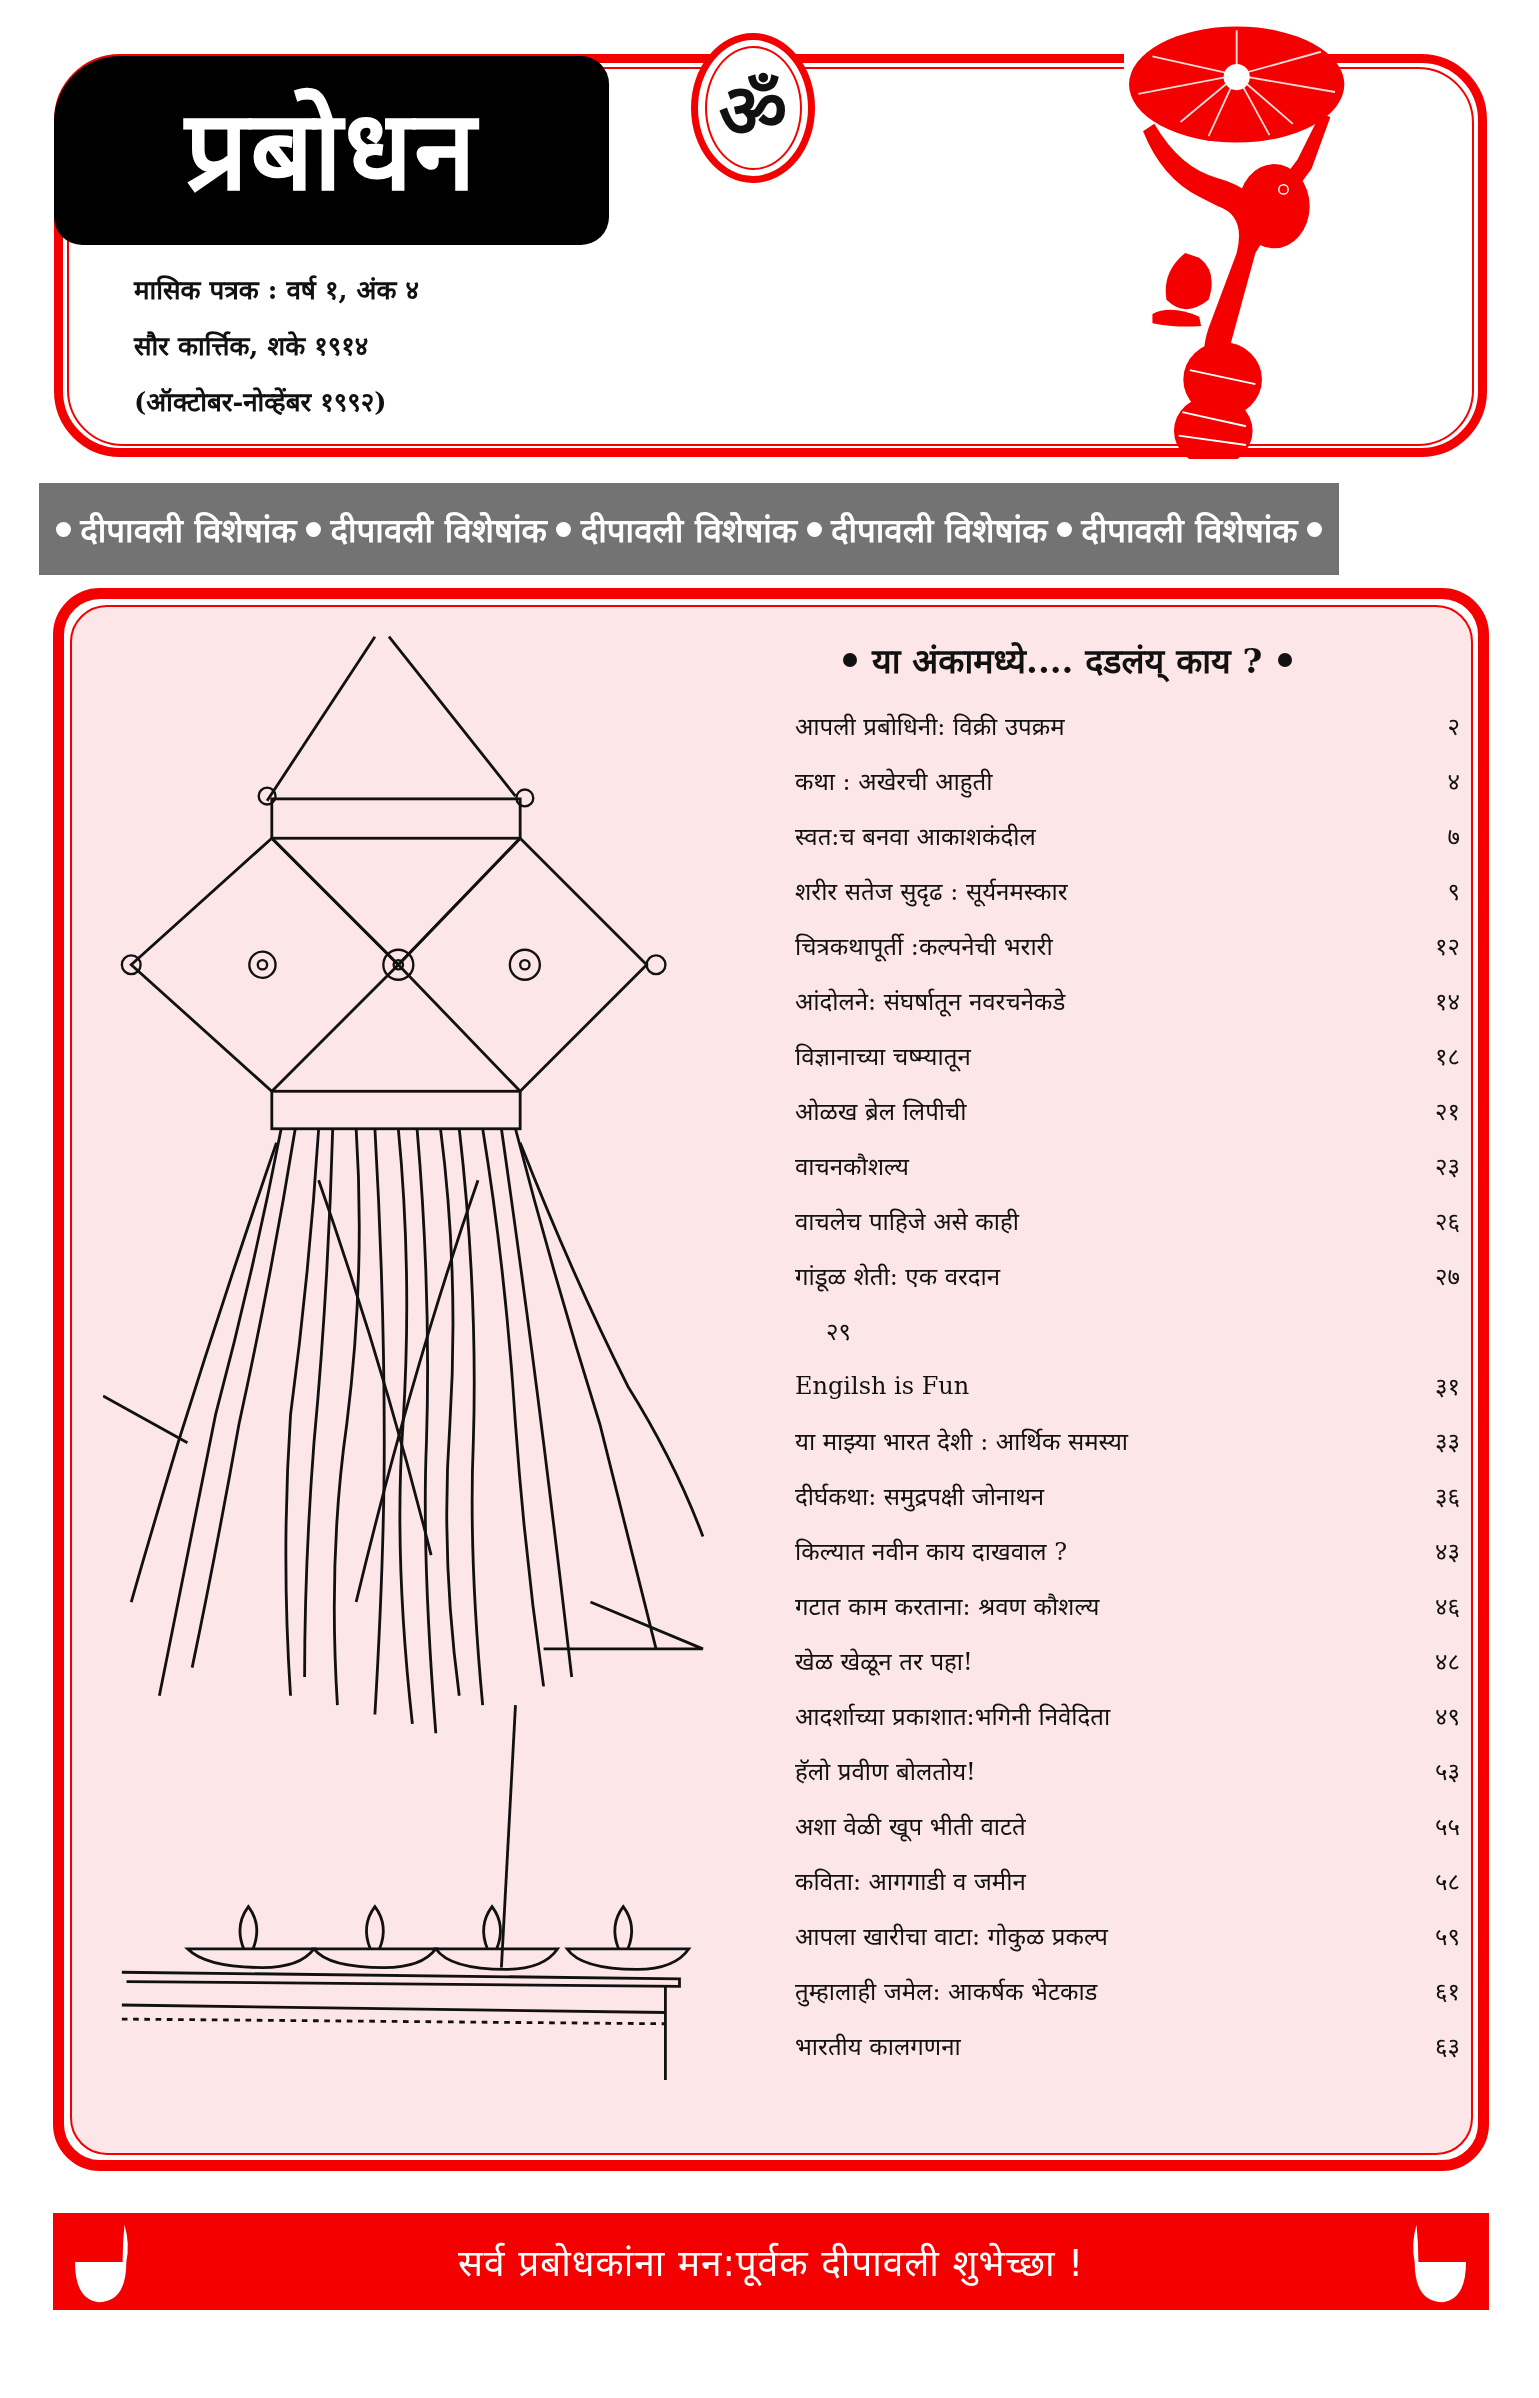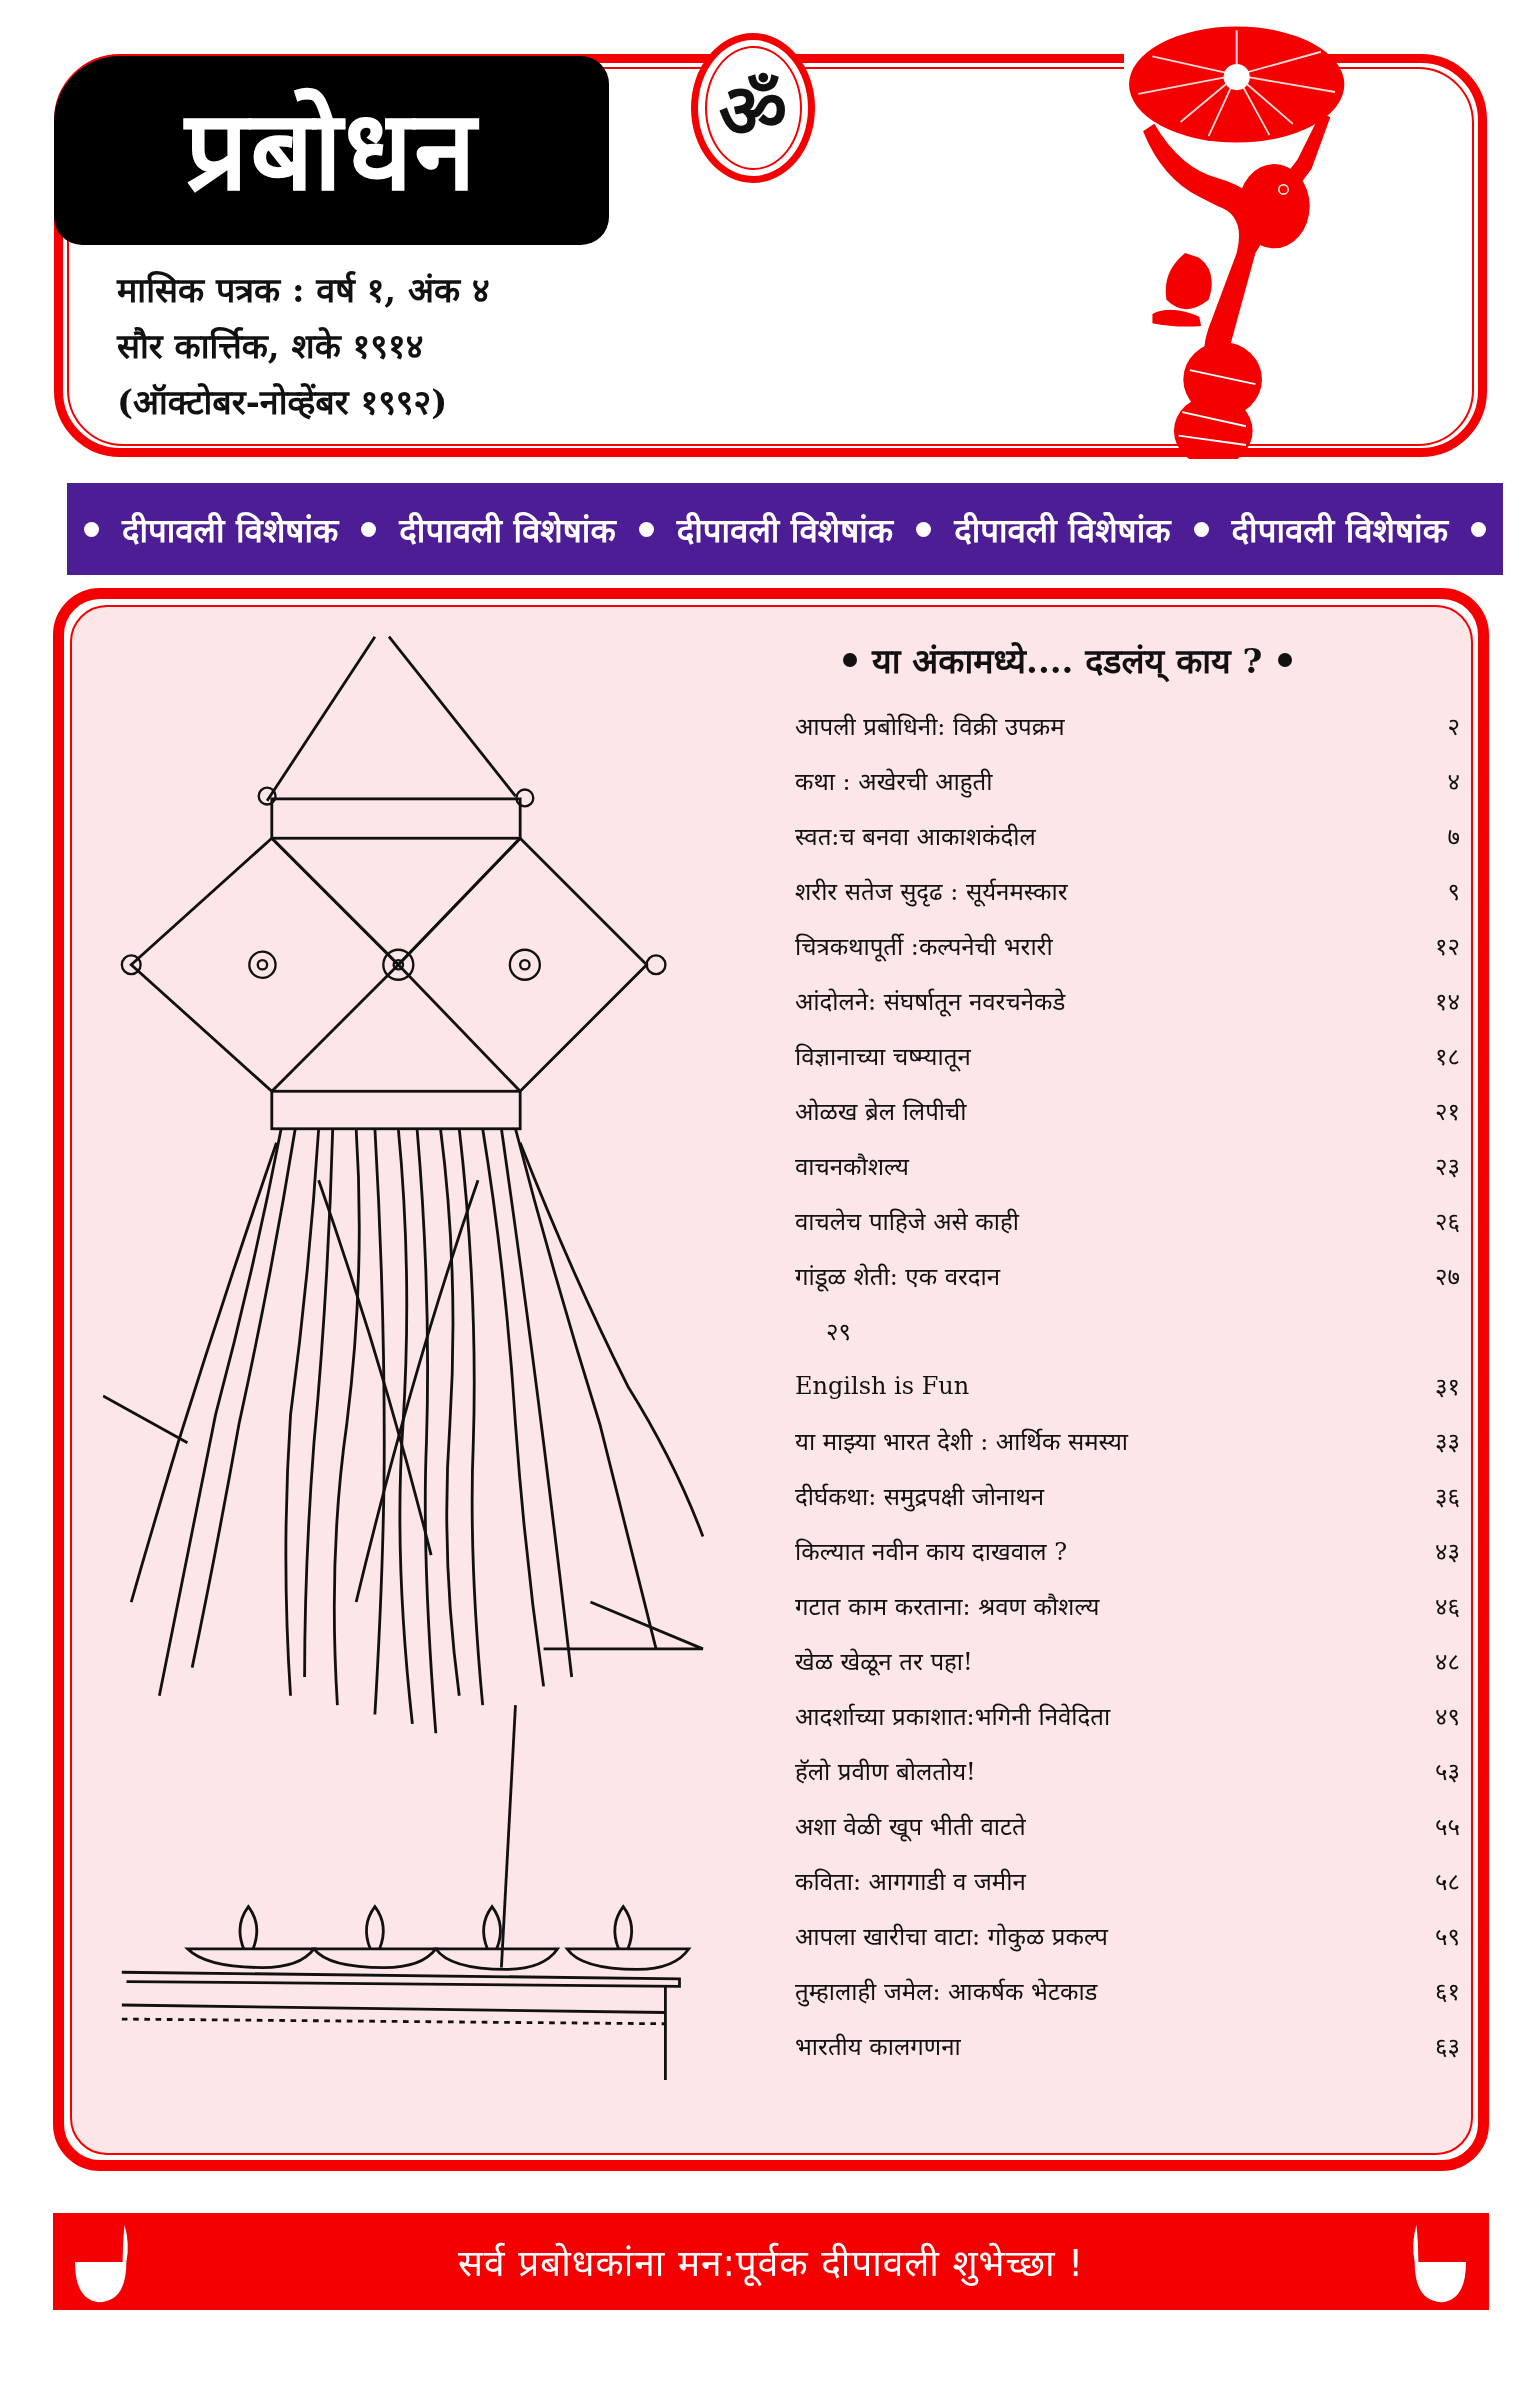--- a/index.html
+++ b/index.html
@@ -22,39 +22,39 @@
   .title-box {
     left: 54px; top: 56px; width: 555px; height: 189px;
     background: #000000; border-radius: 66px 28px 28px 28px;
     display: flex; align-items: center; justify-content: center;
   }
   .title-text {
     color: #fff; font-family: "DejaVu Sans", sans-serif; font-weight: bold;
     font-size: 111px; line-height: 1; letter-spacing: 1.9px;
   }
   .meta {
-    left: 117px; top: 262px; width: 525px;
+    left: 134px; top: 262px; width: 525px;
     font-family: "DejaVu Serif", serif; font-weight: bold; color: #111;
-    font-size: 34px; line-height: 56px;
+    font-size: 26px; line-height: 56px;
   }
   .om {
     left: 691px; top: 33px; width: 124px; height: 150px;
     border: 7.5px solid #f40000; border-radius: 50%; background: #fff; box-sizing: border-box;
     display: flex; align-items: center; justify-content: center;
   }
   .om-inner {
     width: 97px; height: 124px; border: 2.8px solid #f40000; border-radius: 50%;
     display: flex; align-items: center; justify-content: center; box-sizing: border-box;
     font-size: 75px; color: #111; font-weight: bold;
   }
   .logo { left: 1096px; top: 19px; width: 272px; height: 440px; }
 
   
   .banner {
-    left: 67px; top: 483px; width: 1436px; height: 92px; background: #4c1d95;
+    left: 39px; top: 483px; width: 1300px; height: 92px; background: #737373;
     display: flex; align-items: center; justify-content: space-between; padding: 0 9.4px; box-sizing: border-box;
   }
   .banner-item { color: #fff; font-weight: bold; font-size: 33px; white-space: nowrap; display: flex; align-items: center; }
   .dot { display: inline-block; width: 15px; height: 15px; border-radius: 50%; background: #fff; margin: 0 7.5px; }
 
   
   .content-outer {
     left: 53px; top: 588px; width: 1436px; height: 1583px;
     border: 11.2px solid #f40000; border-radius: 47px; box-sizing: border-box; background: #fff;
   }

